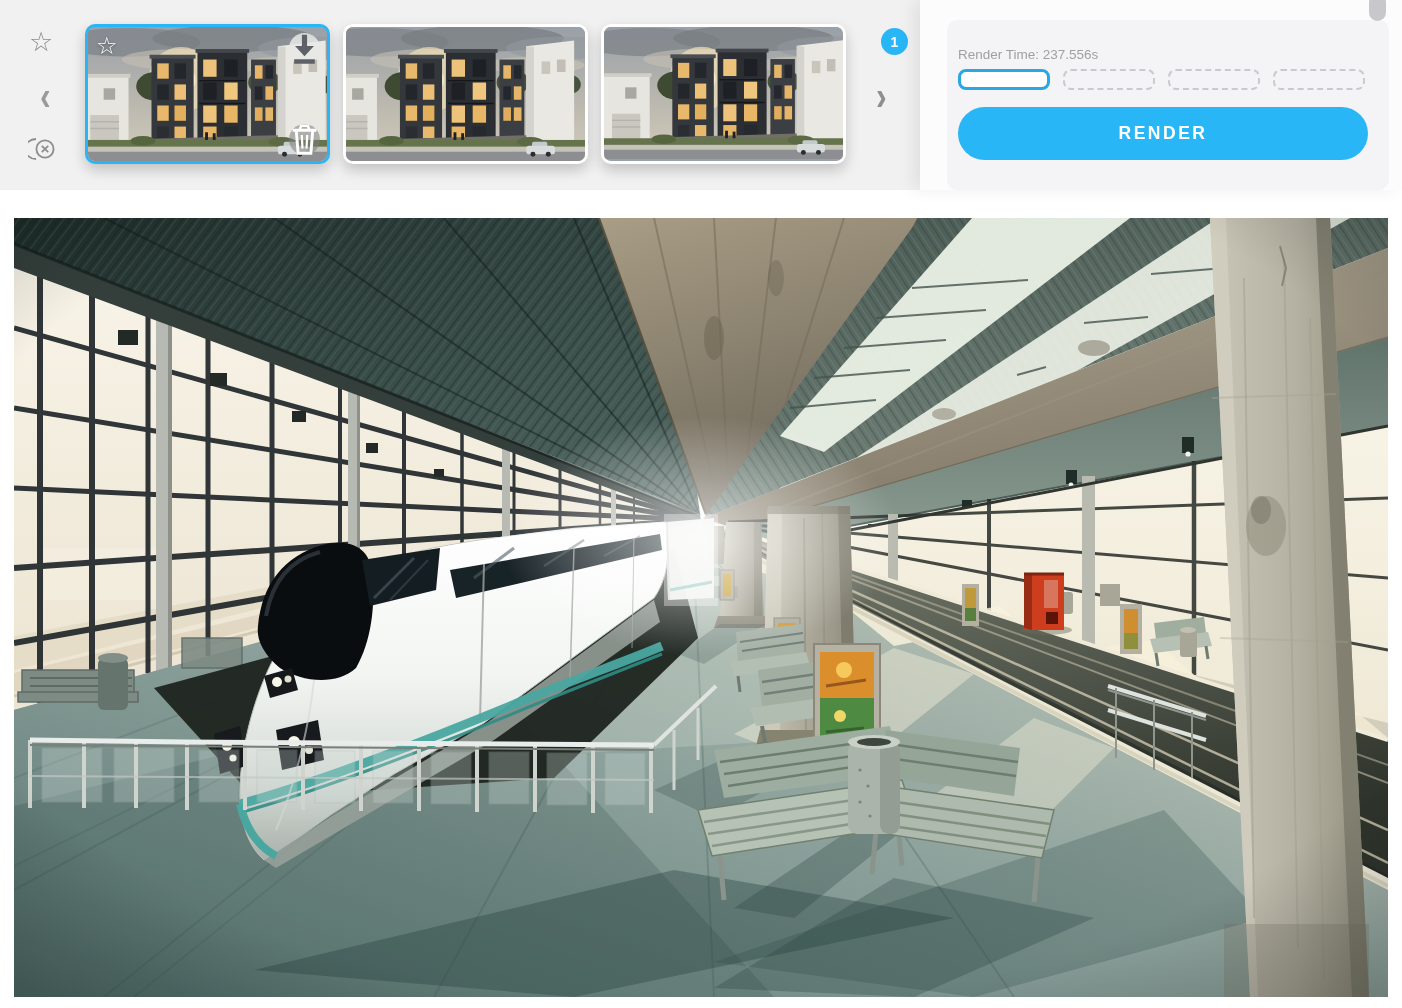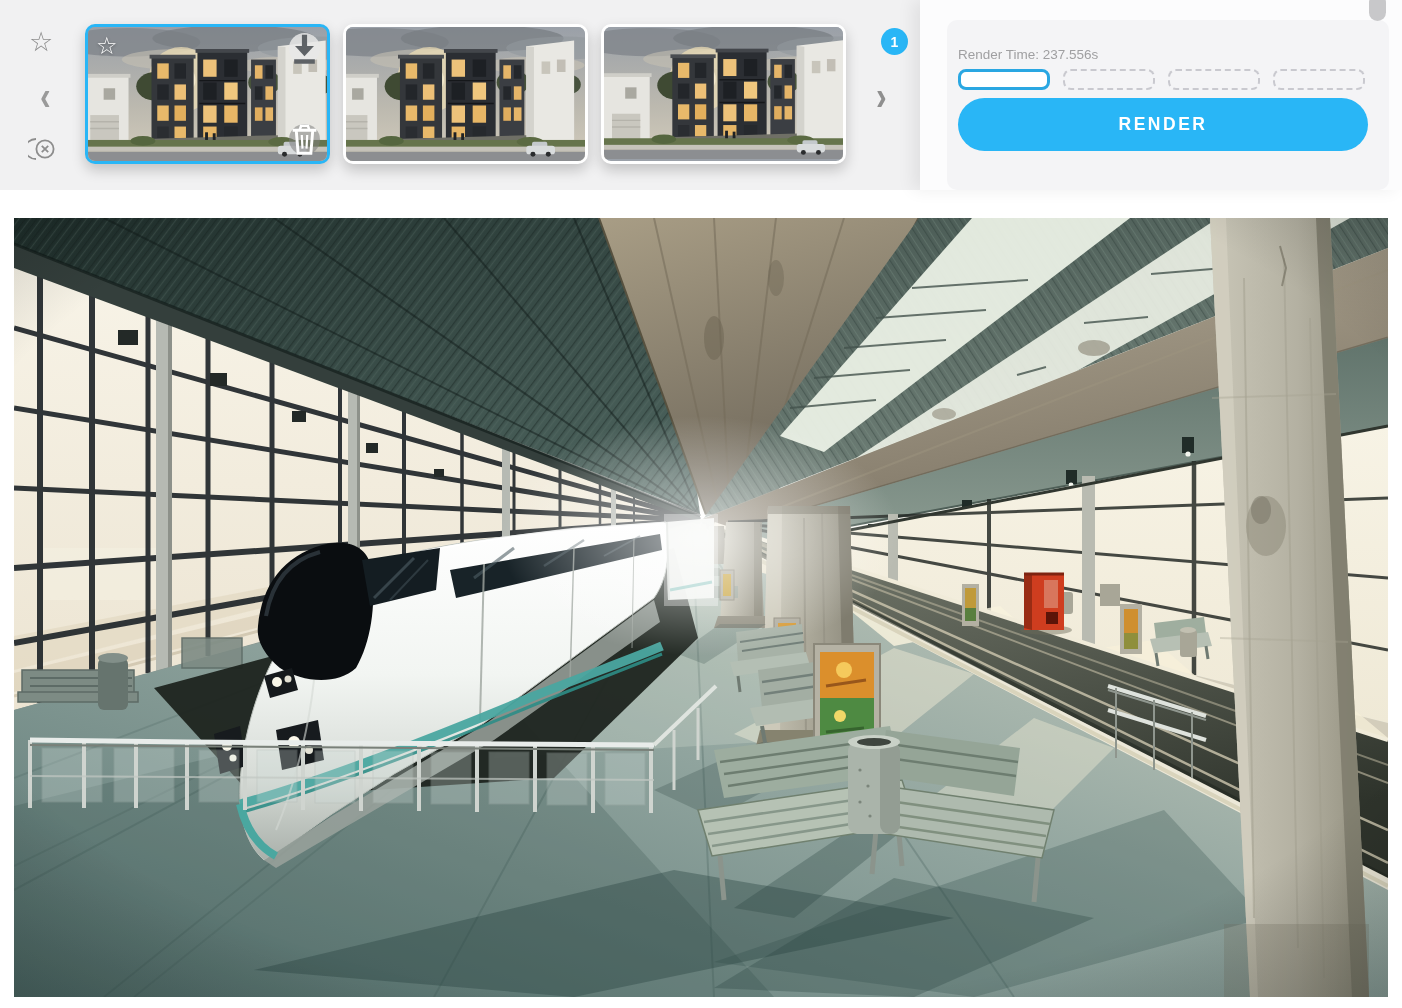--- a/index.html
+++ b/index.html
@@ -31,21 +31,21 @@
   
   .card{position:absolute;left:920px;top:0;width:482px;height:190px;background:#fcfcfd;
     box-shadow:-7px 0 16px rgba(0,0,0,.07);}
   .panel-inner{position:absolute;left:27px;top:20px;width:442px;height:170px;
     background:#f4f4f6;border-radius:10px;}
   .rt{position:absolute;left:38px;top:31px;font-size:13.5px;color:#9f9fa1;margin-top:16px;}
   .segs{position:absolute;left:38px;top:69px;display:flex;gap:13px;}
   .seg{width:92px;height:21px;border-radius:8px;box-sizing:border-box;}
   .seg.complete{border:3px solid #2aa7e2;background:#fff;}
   .seg.pending{border:2px dashed #c9c9cf;}
-  .render-btn{position:absolute;left:38px;top:98px;width:410px;height:53px;border:none;
+  .render-btn{position:absolute;left:38px;top:107px;width:410px;height:53px;border:none;
     border-radius:27px;background:var(--accent,#29b6f6);color:#fff;font-weight:bold;
     font-size:17.5px;letter-spacing:2.5px;cursor:pointer;font-family:"Liberation Sans",sans-serif;}
   .scroll-thumb{position:absolute;left:449px;top:-6px;width:17px;height:27px;
     background:#c8c8ca;border-radius:9px;}
   
   .viewer{position:absolute;left:14px;top:218px;width:1374px;height:779px;background:#aeb5ac;}
   .viewer svg{display:block;}
 </style>
 </head>
 <body>

